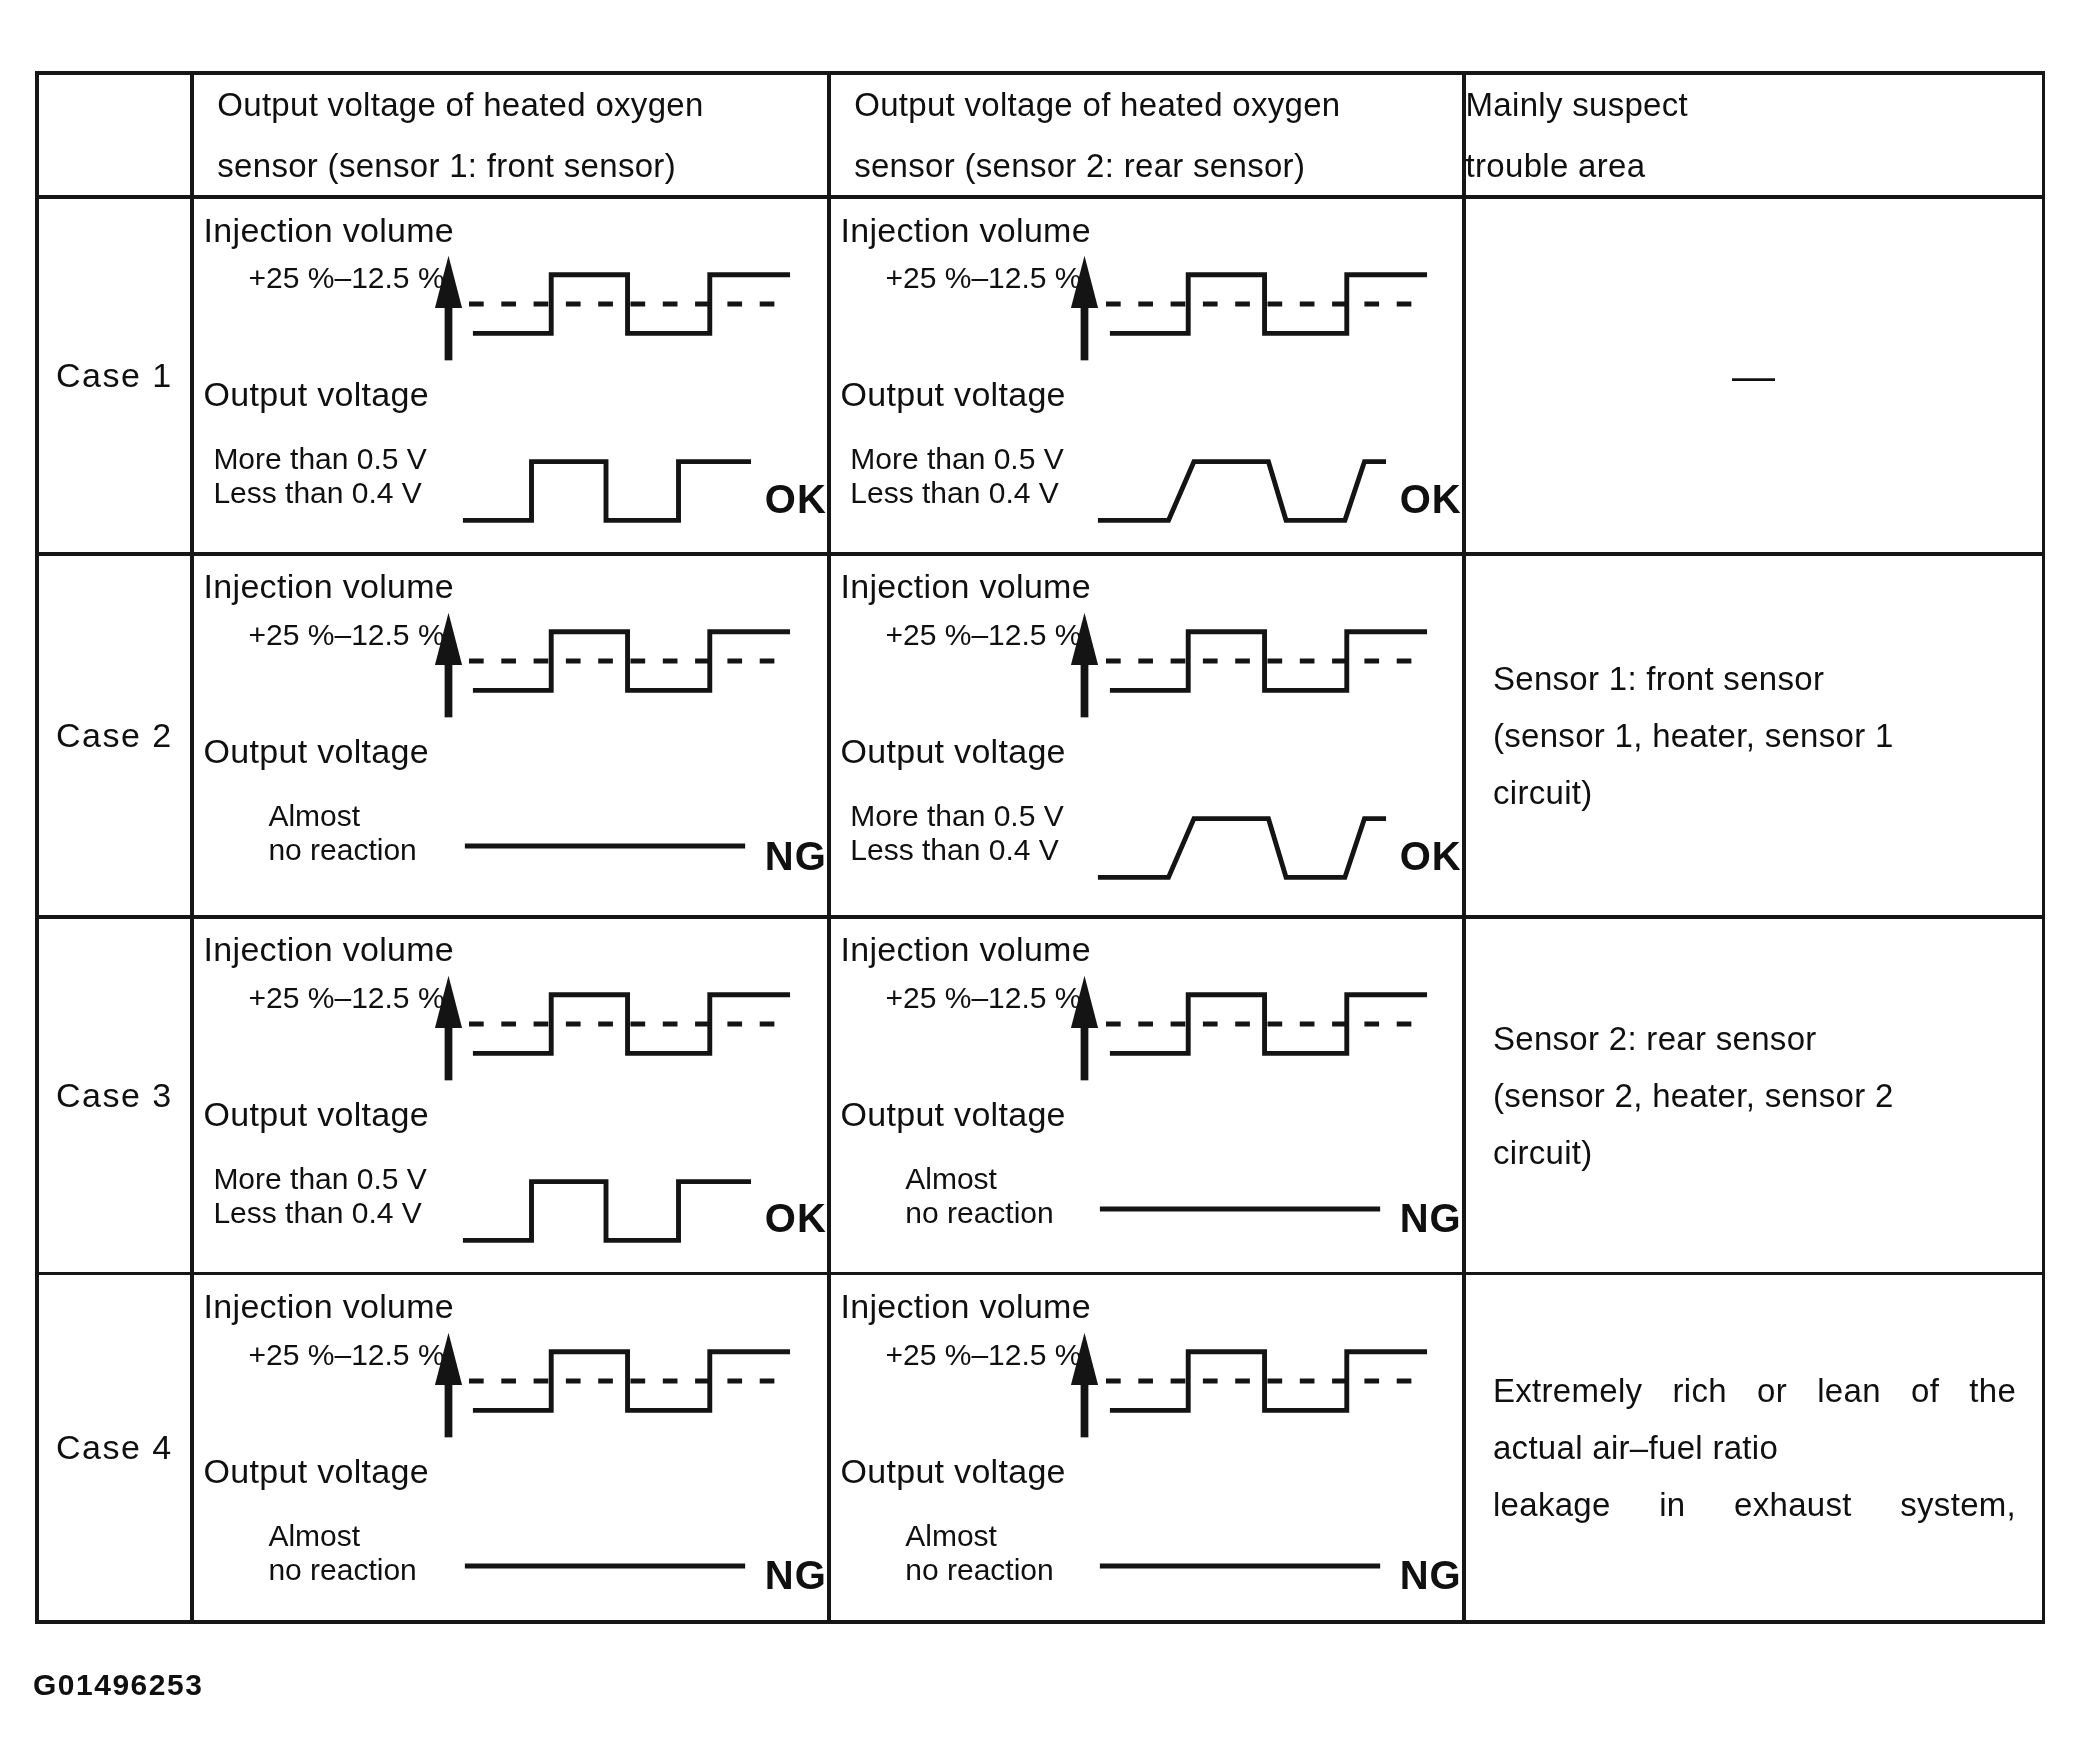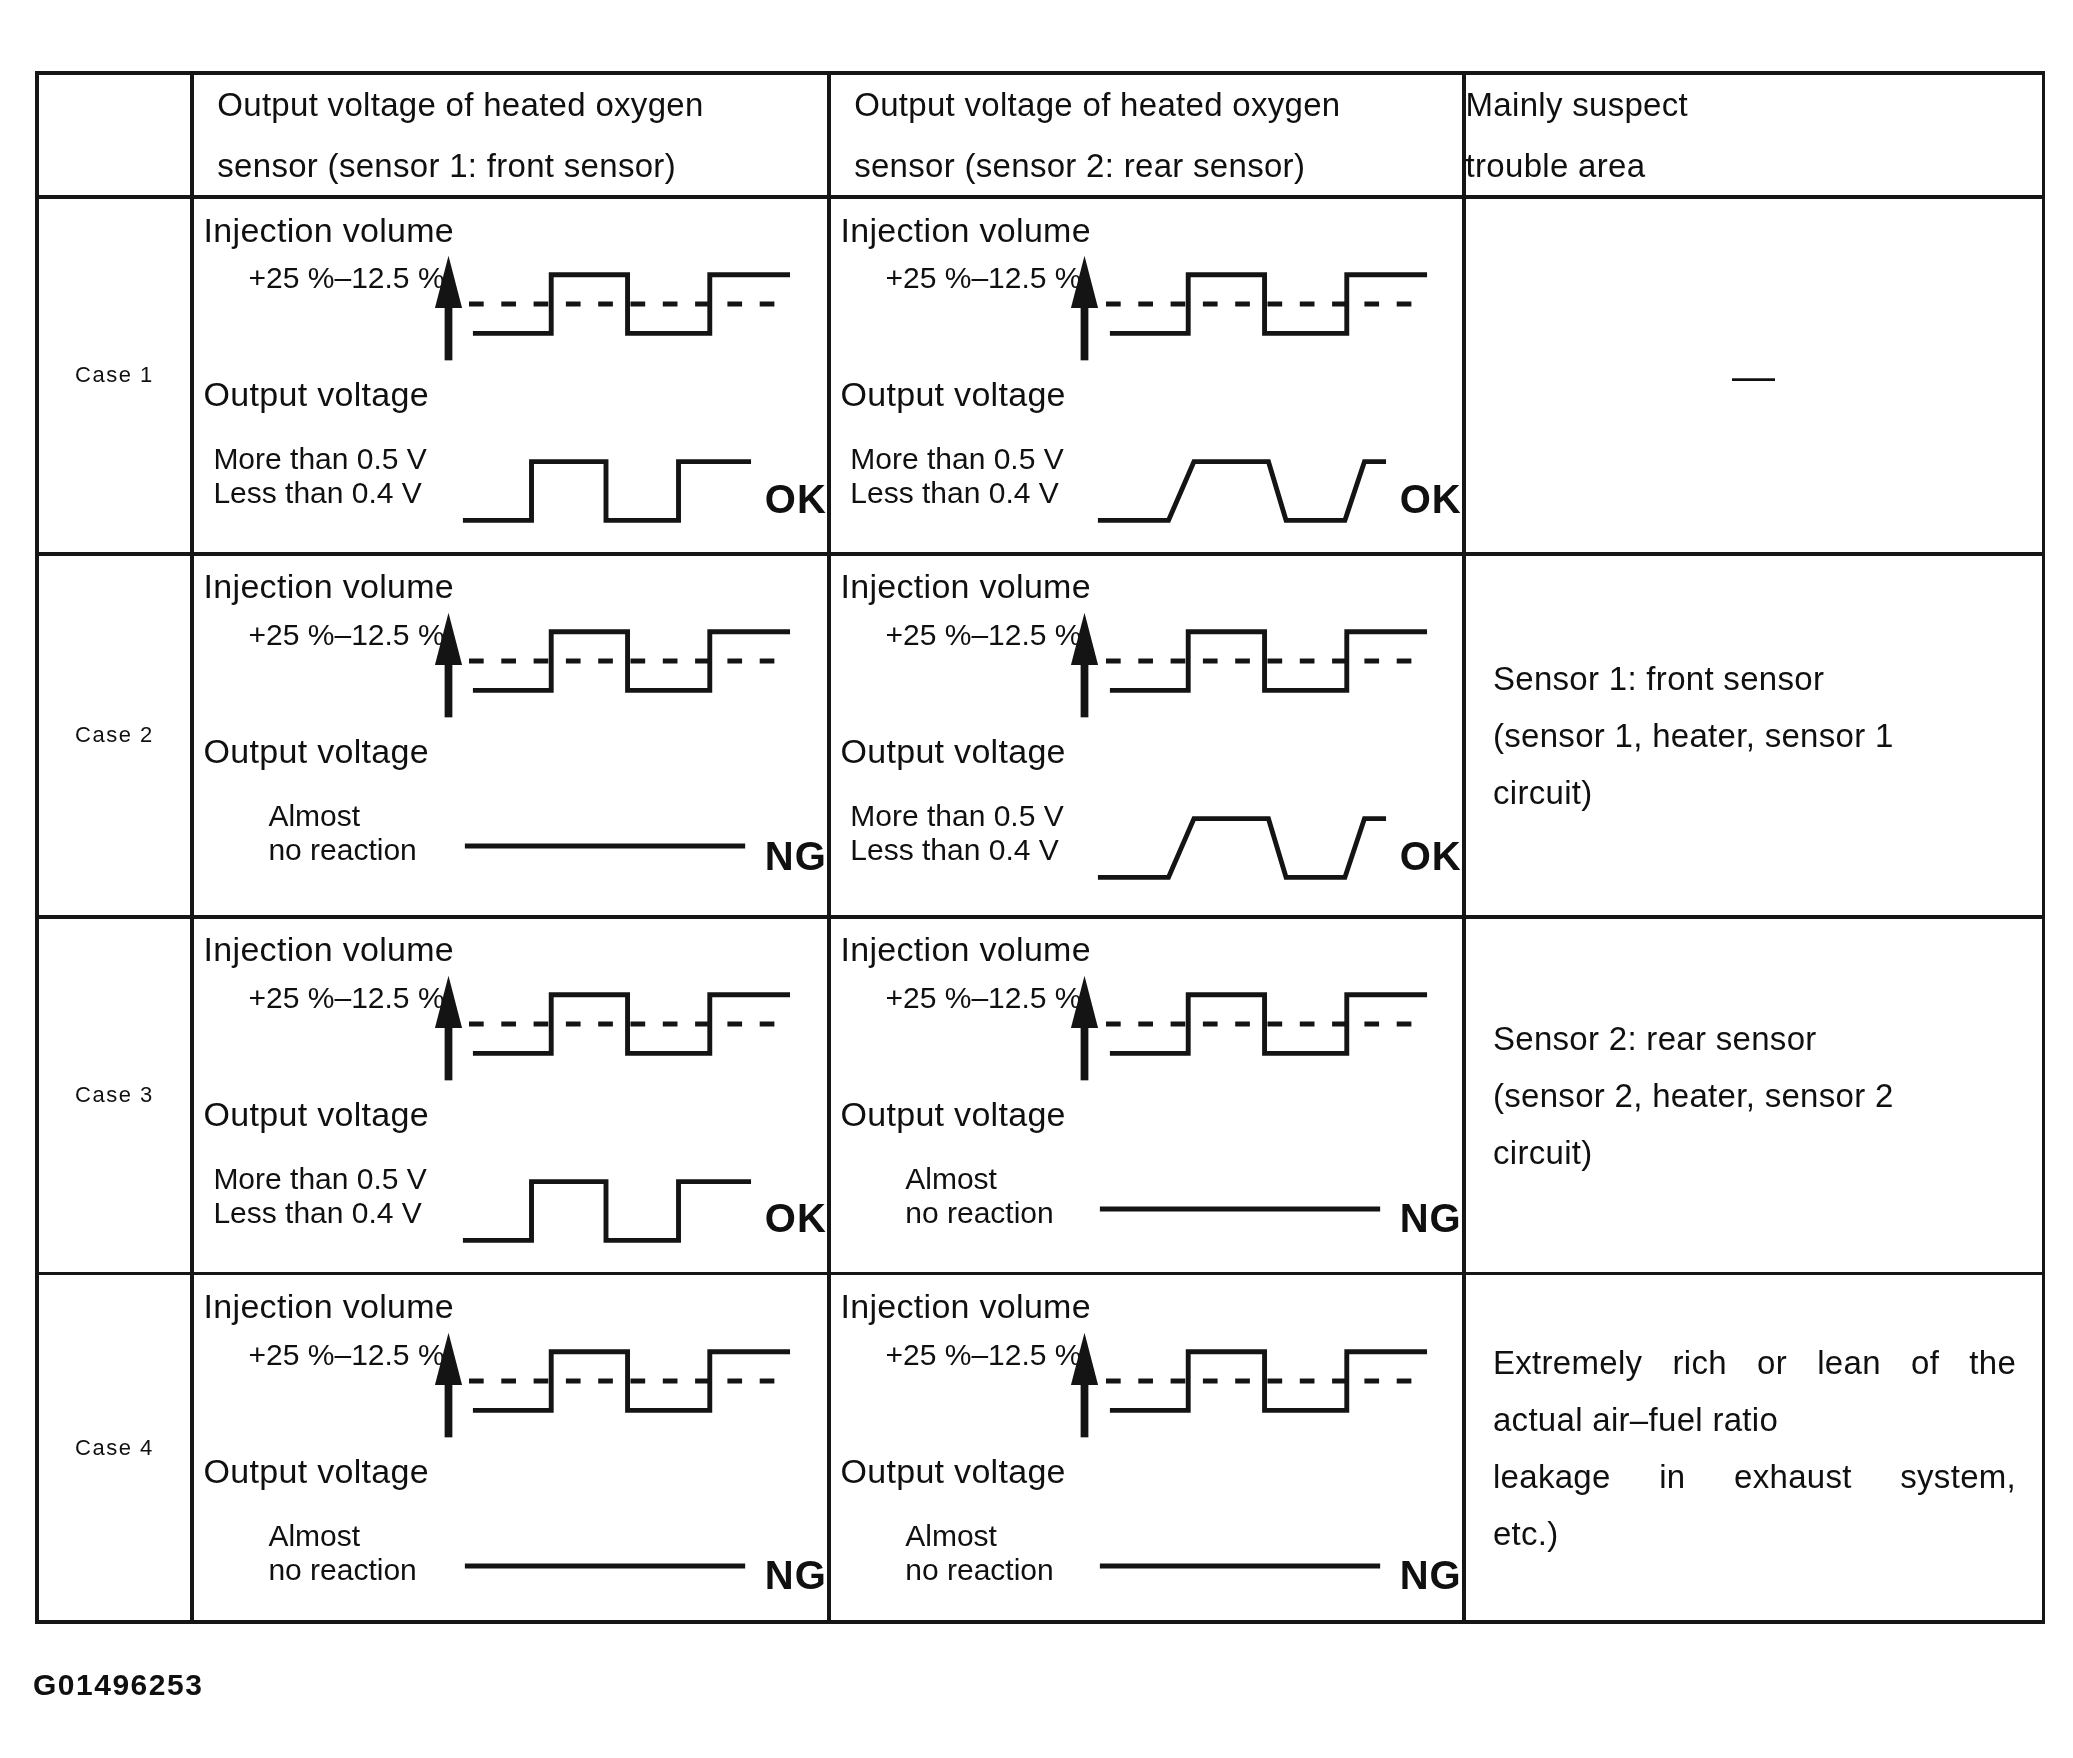--- a/index.html
+++ b/index.html
@@ -14,21 +14,21 @@
        gap:3.9px;padding:3.9px;background:#161616;}
   .cell{background:#fff;position:relative;overflow:hidden;}
 
   
   .hcell{display:flex;flex-direction:column;justify-content:center;
          padding-left:23.5px;font-size:33px;line-height:61px;letter-spacing:0.3px;}
   .hcell.center{padding-left:0;align-items:flex-start;text-align:center;}
 
   
   .ccell{display:flex;align-items:center;justify-content:center;
-         font-size:22px;letter-spacing:1.5px;}
+         font-size:34px;letter-spacing:1.5px;}
 
   
   .scell{padding:11.8px 0 0 9.8px;}
   .lab{white-space:nowrap;}
   .big{font-size:34px;letter-spacing:0.3px;}
   .sm{font-size:30px;}
   .injrow{display:flex;margin-top:3.9px;height:112px;align-items:flex-start;}
   .pct{width:184px;margin-left:45px;height:104px;display:flex;flex-direction:row;
        justify-content:space-between;padding:7.8px 0 2px;}
   .arrow{margin-top:2px;flex:none;}
@@ -336,20 +336,19 @@
             <line class="stroke" x1="6" y1="48" x2="292" y2="48"></line>
           </svg>
         <div class="result">NG</div>
       </div>
     </div>
 
     <div class="cell tcell">
       <div class="jline">Extremely rich or lean of the</div>
       <div>actual air–fuel ratio</div>
       <div class="jline">leakage in exhaust system,</div>
-      <div>etc.)</div>
     </div>
 
   </div>
 
   <div class="figcode">G01496253</div>
 </div>
 
 
 </body></html>

